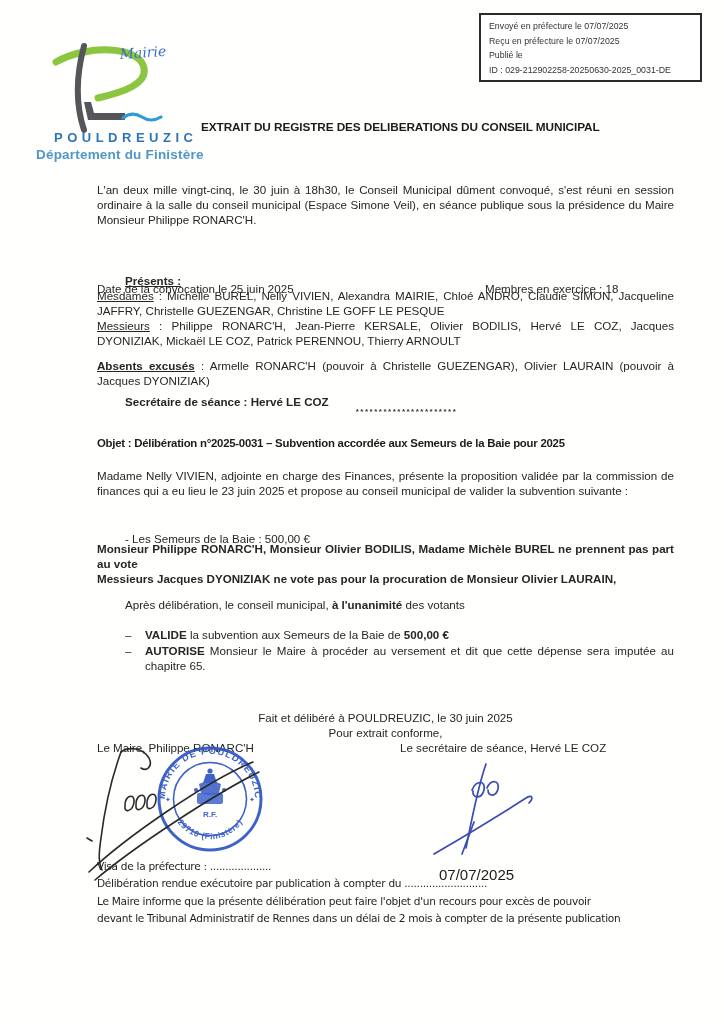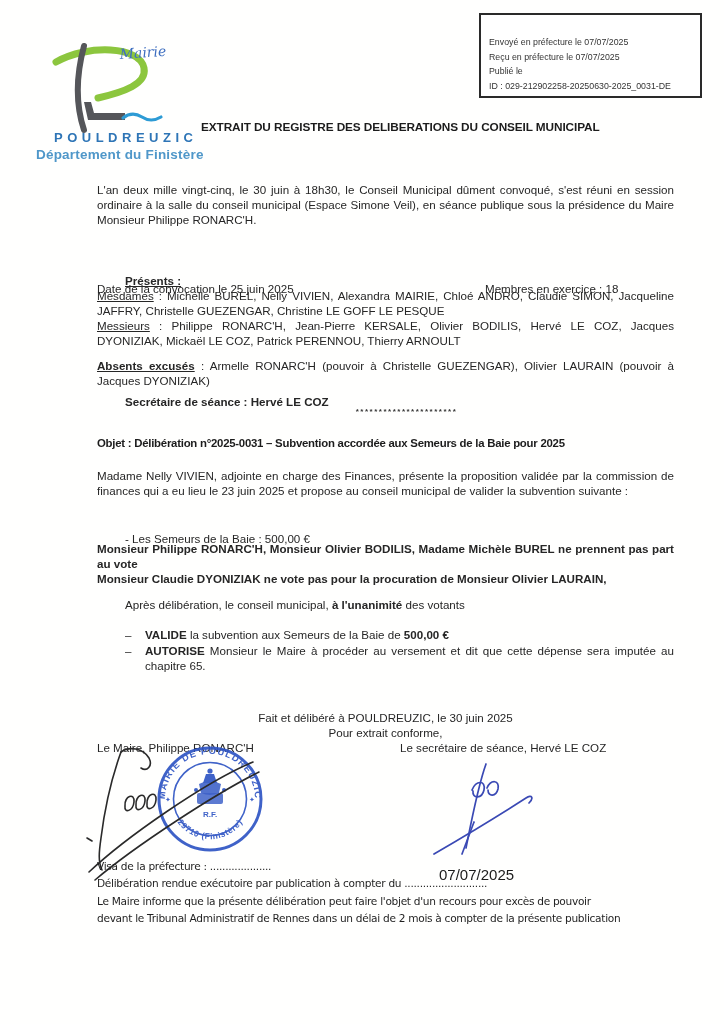--- a/index.html
+++ b/index.html
@@ -3,21 +3,21 @@
 <meta charset="utf-8">
 <style>
   html,body { margin:0; padding:0; background:#ffffff; }
   .page {
     position:relative; width:724px; height:1024px; background:#fffffe;
     font-family:"Liberation Sans", sans-serif; color:#242424; overflow:hidden;
   }
   
   .prefbox {
     position:absolute; left:479px; top:13px; width:223px; box-sizing:border-box;
-    border:2px solid #2a2a2a; padding:20px 8px 3px; background:#fff;
+    border:2px solid #2a2a2a; padding:4px 8px 3px; background:#fff;
   }
   .prefbox .row { font-size:8.8px; line-height:14.6px; color:#333; white-space:nowrap; }
   
   .logo-svg { position:absolute; left:28px; top:40px; }
   .dept {
     position:absolute; left:36px; top:147px; font-size:13.5px; letter-spacing:.2px;
     color:#4f97c9; font-weight:bold; white-space:nowrap;
   }
   .doc-title {
     position:absolute; left:201px; top:120px; font-size:11.8px; font-weight:bold;
@@ -104,21 +104,21 @@
   <div class="blk sep" style="top:404px;">**********************</div>
 
   <div class="blk objet" style="top:436px;">Objet : Délibération n°2025-0031 – Subvention accordée aux Semeurs de la Baie pour 2025</div>
 
   <div class="blk" style="top:468px;">Madame Nelly VIVIEN, adjointe en charge des Finances, présente la proposition validée par la commission de finances qui a eu lieu le 23 juin 2025 et propose au conseil municipal de valider la subvention suivante :</div>
 
   <div class="blk nowrap" style="top:512px;margin-top:19px;">- Les Semeurs de la Baie : 500,00 €</div>
 
   <div class="blk b" style="top:541px;">
     <span>Monsieur Philippe RONARC'H, Monsieur Olivier BODILIS, Madame Michèle BUREL ne prennent pas part au vote</span><br>
-    <span>Monsieur Claudie DYONIZIAK ne vote pas pour la procuration de Monsieur Olivier LAURAIN,</span>
+    <span>Messieurs Jacques DYONIZIAK ne vote pas pour la procuration de Monsieur Olivier LAURAIN,</span>
   </div>
 
   <div class="blk nowrap" style="top:597px;">
     <span>Après délibération, le conseil municipal, </span><span class="b">à l'unanimité</span><span> des votants</span>
   </div>
 
   <div class="blk" style="top:627px;">
     <div class="decision">
       <span class="dash">–</span>
       <span class="dtxt"><span class="b">VALIDE</span><span> la subvention aux Semeurs de la Baie de </span><span class="b">500,00 €</span></span>

